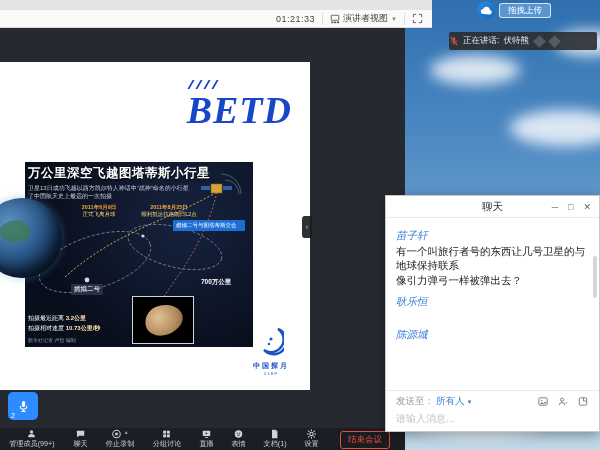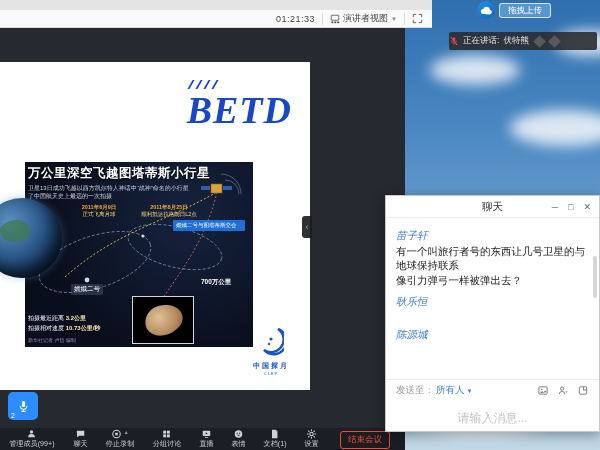--- a/index.html
+++ b/index.html
@@ -83,21 +83,21 @@
   .sender{font-size:10.5px;color:#3a7bd5;margin-top:7px;font-style:italic;}
   .msg{font-size:10.5px;color:#222;line-height:1.3;margin-top:2px;}
   .gap{height:12px;}
   #chat-scroll{position:absolute;right:2px;top:38px;width:4px;height:42px;background:#d6d6d6;border-radius:2px;}
   #chat-footer{flex:none;border-top:1px solid #ececec;padding:4px 10px 5px;}
   #sendto-row{display:flex;align-items:center;font-size:9.5px;}
   #sendto-label{color:#999;}
   #sendto-val{color:#3a7bd5;margin-left:2px;}
   #sendto-car{color:#3a7bd5;font-size:6px;margin-left:2px;}
   #footer-icons{margin-left:auto;display:flex;gap:8px;align-items:center;color:#777;}
-  #chat-input{border:0;outline:0;width:100%;font-size:12px;margin-top:14px;font-family:inherit;color:#333;background:transparent;text-align:center;}
+  #chat-input{border:0;outline:0;width:100%;font-size:10px;margin-top:5px;font-family:inherit;color:#333;background:transparent;}
   #chat-input::placeholder{color:#c4c4c4;}
   #send-row{display:flex;justify-content:flex-end;margin-top:8px;}
   #send-btn{display:flex;align-items:center;border:1px solid #ddd;border-radius:2px;color:#b0b0b0;font-size:9px;padding:2px 0;}
   #send-btn .t{padding:0 6px;border-right:1px solid #ddd;}
   #send-btn .c{padding:0 4px;font-size:6px;}
 </style>
 </head>
 <body>
 
 <div id="screen">

